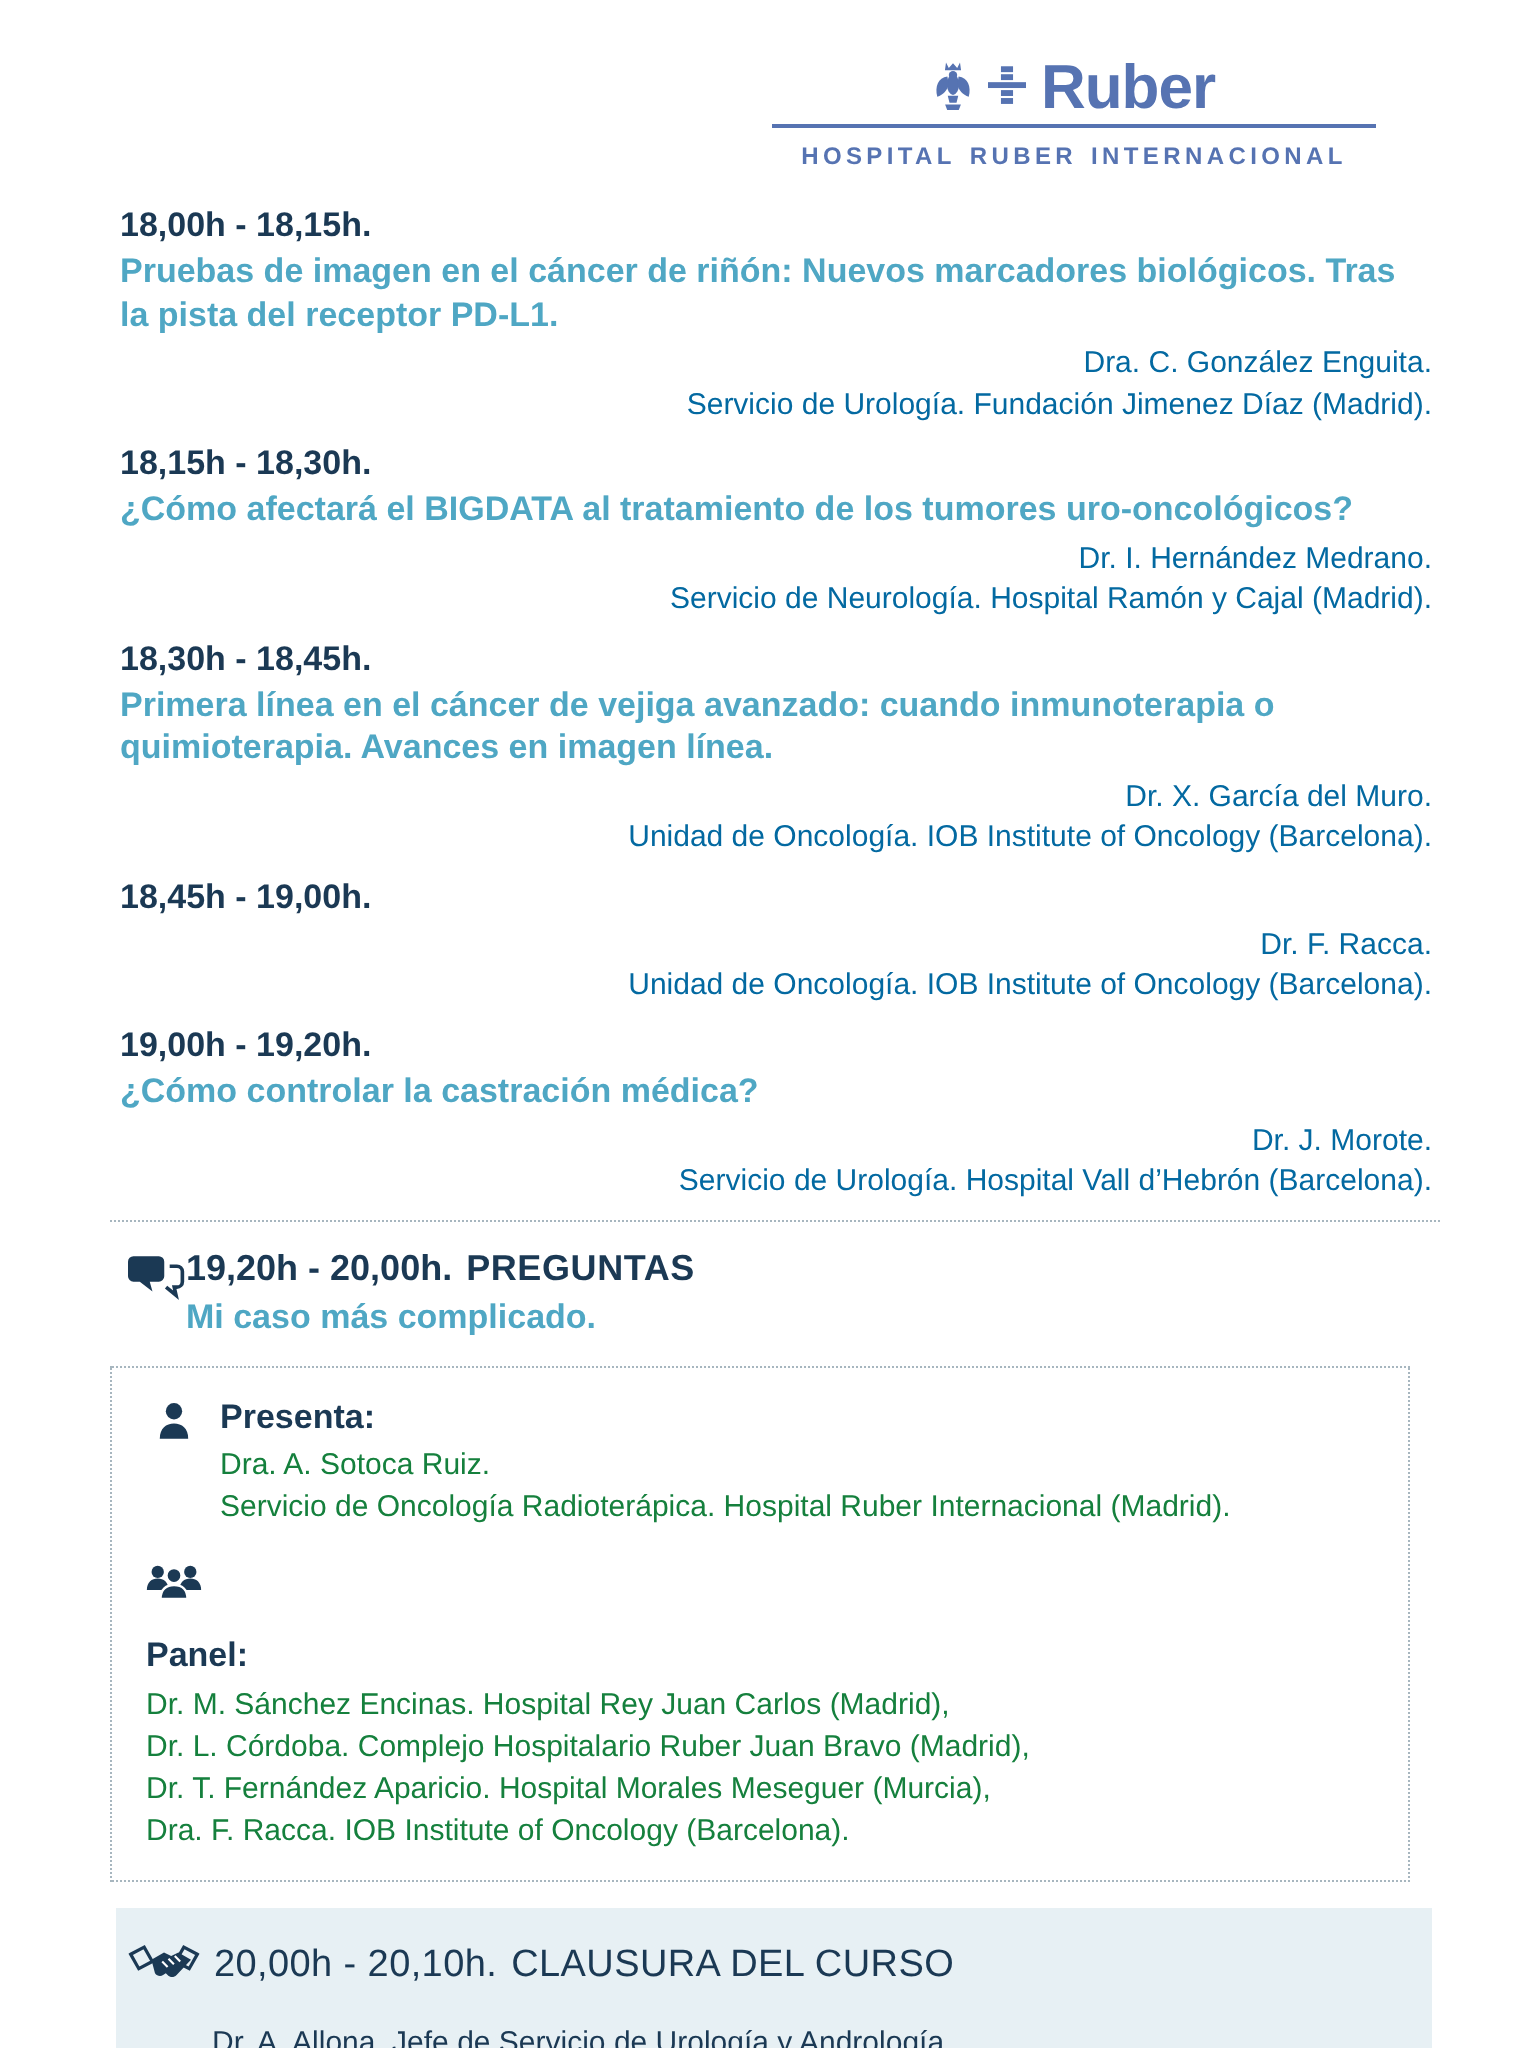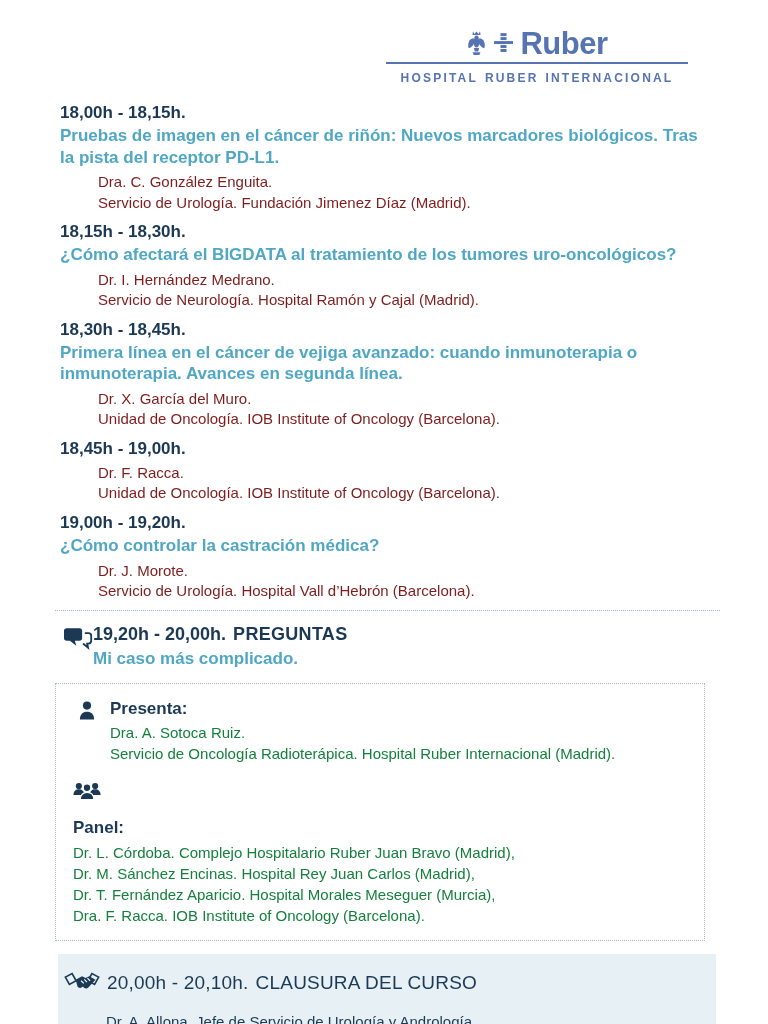--- a/index.html
+++ b/index.html
@@ -14,21 +14,21 @@
   .brand-rule { border-bottom:2px solid #5673b2; margin-top:2px; }
   .brand-subtitle { margin-top:3px; text-align:center; font-variant:small-caps; text-transform:lowercase;
                     font-size:17px; font-weight:700; letter-spacing:2.2px; color:#5673b2; }
 
   
   .content { padding:103px 52px 0 60px; }
 
   .session { margin-bottom:9px; }
   .session-time { font-size:17px; font-weight:700; color:#1b3954; line-height:1.2; }
   .session-title { font-size:17px; font-weight:700; color:#4fa7c4; line-height:1.26; margin-top:2px; }
-  .session-meta { margin-left:38px; margin-top:4px; font-size:15px; color:#7f1d1d; line-height:1.36; }
+  .session-meta { margin-left:38px; margin-top:4px; font-size:15px; color:#0369a1; line-height:1.36;text-align:right; }
 
   .dotted-sep { border-top:1px dotted #a7b6bf; margin:8px -4px 12px -5px; }
 
   .questions { display:flex; align-items:flex-start; gap:0; margin-left:4px; }
   .questions .icon { flex:0 0 auto; margin-top:3px; }
   .q-line { font-size:18px; font-weight:700; color:#1b3954; line-height:1.25; }
   .q-time { margin-right:7px; }
   .q-title { letter-spacing:0.3px; }
   .q-sub { font-size:17px; font-weight:700; color:#4fa7c4; margin-top:3px; }
 
@@ -95,21 +95,21 @@
       <div class="session-time">18,15h - 18,30h.</div>
       <div class="session-title">¿Cómo afectará el BIGDATA al tratamiento de los tumores uro-oncológicos?</div>
       <div class="session-meta">
         <div>Dr. I. Hernández Medrano.</div>
         <div>Servicio de Neurología. Hospital Ramón y Cajal (Madrid).</div>
       </div>
     </section>
 
     <section class="session">
       <div class="session-time">18,30h - 18,45h.</div>
-      <div class="session-title">Primera línea en el cáncer de vejiga avanzado: cuando inmunoterapia o inmunoterapia. Avances en segunda línea.</div>
+      <div class="session-title">Primera línea en el cáncer de vejiga avanzado: cuando inmunoterapia o quimioterapia. Avances en imagen línea.</div>
       <div class="session-meta">
         <div>Dr. X. García del Muro.</div>
         <div>Unidad de Oncología. IOB Institute of Oncology (Barcelona).</div>
       </div>
     </section>
 
     <section class="session">
       <div class="session-time">18,45h - 19,00h.</div>
       <div class="session-meta">
         <div>Dr. F. Racca.</div>
@@ -166,22 +166,22 @@
             <path d="M0 15.5 C0 11.1 2.7 9.1 6 9.1 C9.3 9.1 12 11.1 12 15.5 Z"></path>
             <circle cx="24" cy="5.5" r="3.4"></circle>
             <path d="M18 15.5 C18 11.1 20.7 9.1 24 9.1 C27.3 9.1 30 11.1 30 15.5 Z"></path>
             <circle cx="15" cy="7.5" r="4.2" stroke="#ffffff" stroke-width="1.4"></circle>
             <path d="M7.5 20.5 C7.5 15.1 10.8 12.7 15 12.7 C19.2 12.7 22.5 15.1 22.5 20.5 Z" stroke="#ffffff" stroke-width="1.4"></path>
           </svg>
         </span>
         <div>
           <div class="group-label">Panel:</div>
           <div class="group-lines">
+            <div>Dr. M. Sánchez Encinas. Hospital Rey Juan Carlos (Madrid),</div>
             <div>Dr. L. Córdoba. Complejo Hospitalario Ruber Juan Bravo (Madrid),</div>
-            <div>Dr. M. Sánchez Encinas. Hospital Rey Juan Carlos (Madrid),</div>
             <div>Dr. T. Fernández Aparicio. Hospital Morales Meseguer (Murcia),</div>
             <div>Dra. F. Racca. IOB Institute of Oncology (Barcelona).</div>
           </div>
         </div>
       </div>
     </section>
 
     <section class="closing-box">
       <div class="closing-head">
         <span class="icon">

